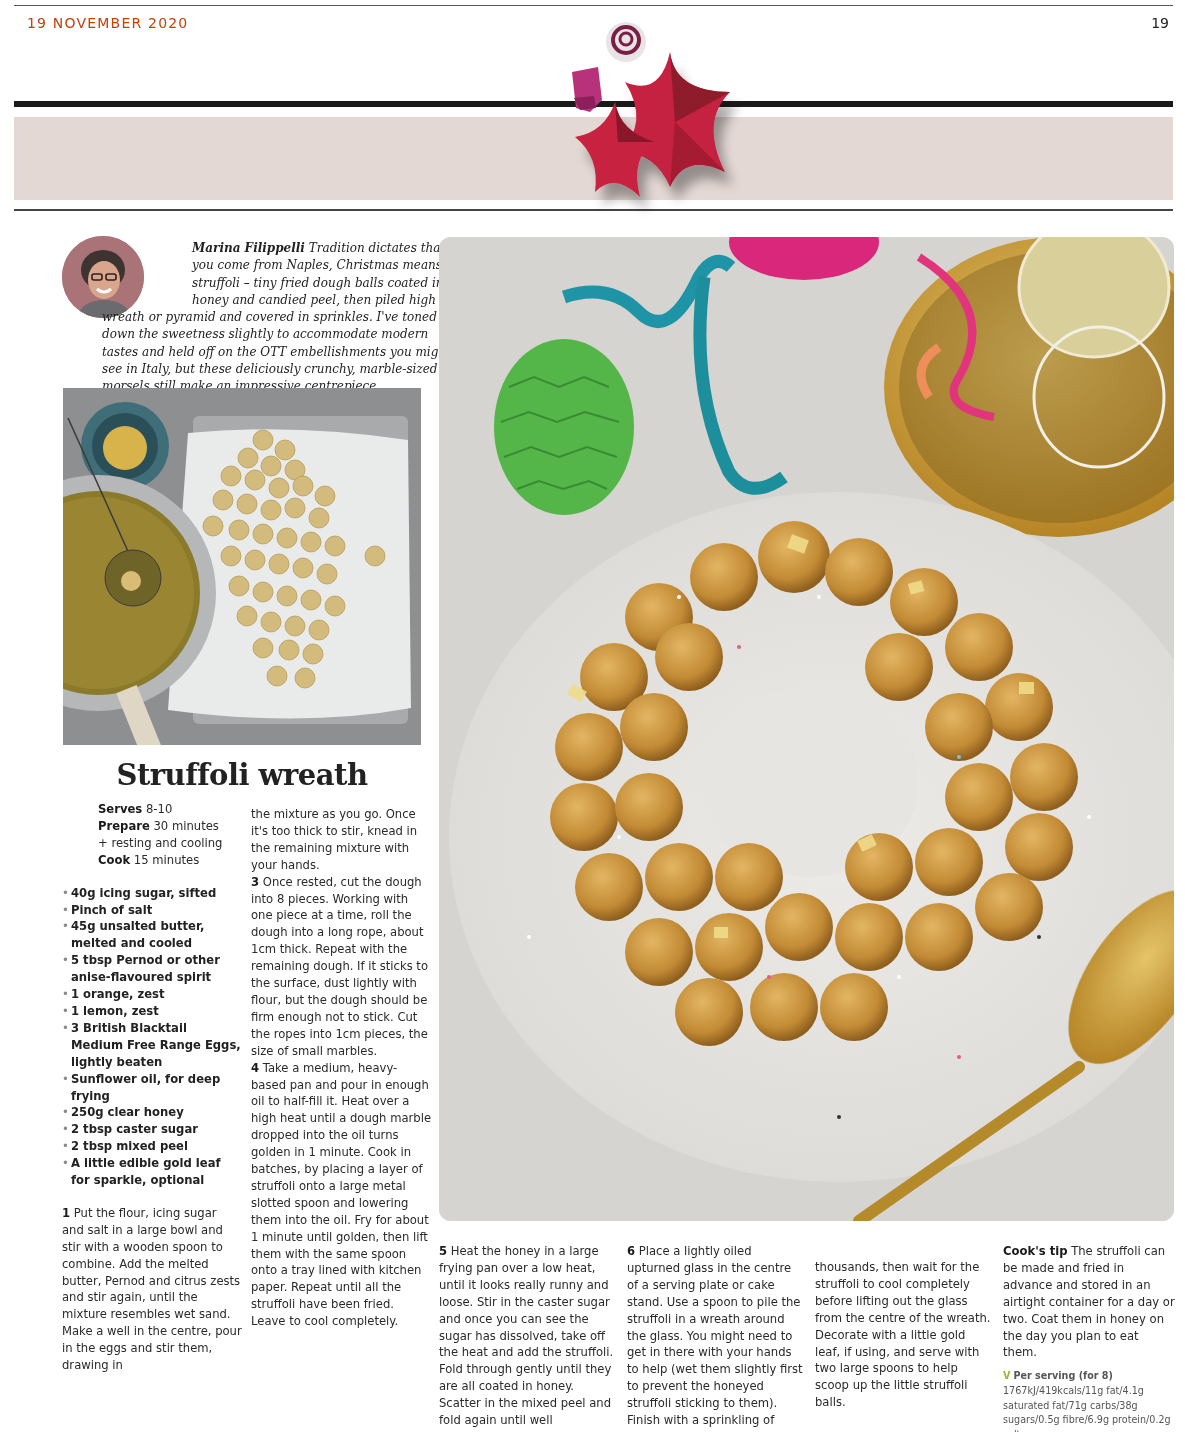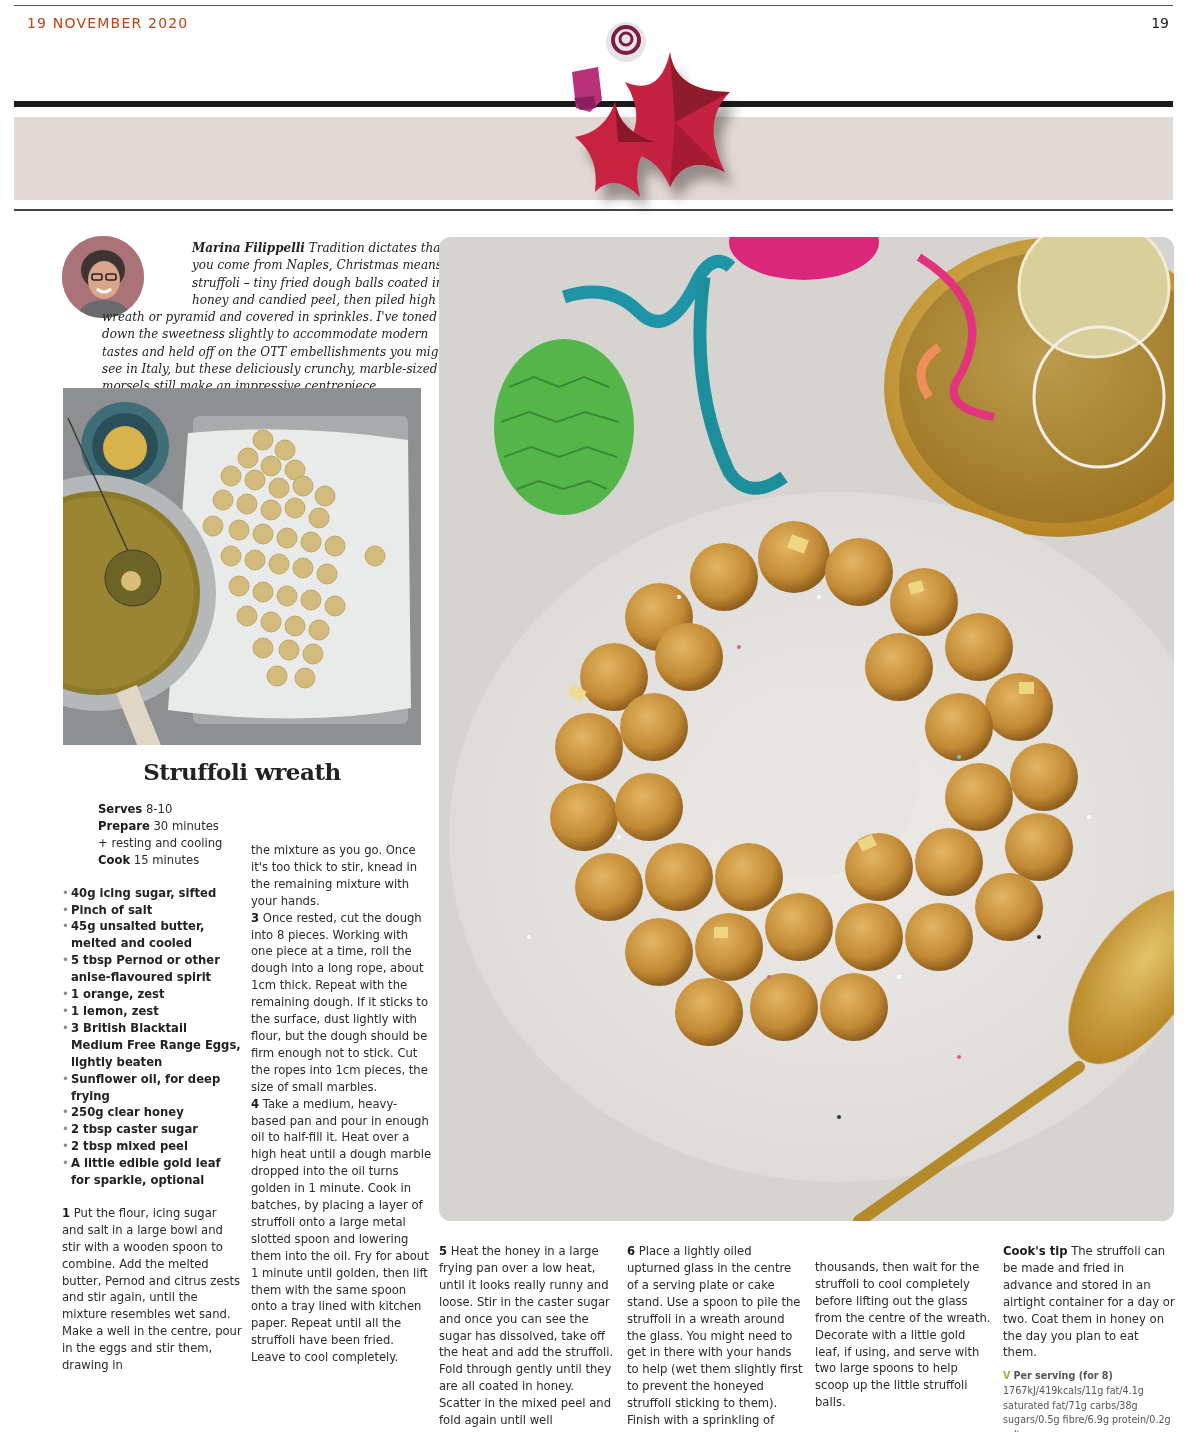--- a/index.html
+++ b/index.html
@@ -19,27 +19,27 @@
   
   .avatar { position: absolute; left: 62px; top: 236px; width: 82px; height: 82px; border-radius: 50%; background: #a97378; overflow: hidden; }
   .intro { position: absolute; left: 62px; top: 240px; width: 362px; font-family: "DejaVu Serif", serif; font-style: italic; font-size: 12px; line-height: 17.3px; color: #222; margin-left: 40px; }
   .intro .float-spacer { float: left; width: 90px; height: 67px; }
   .intro b { font-weight: bold; }
 
   
   .step-photo { position: absolute; left: 63px; top: 388px; width: 358px; height: 357px; background: #8c8e8f; overflow: hidden; }
 
   
-  .title { position: absolute; left: 63px; top: 758px; width: 358px; text-align: center; font-family: "DejaVu Serif", serif; font-size: 23px; color: #222; letter-spacing: -0.5px; }
+  .title { position: absolute; left: 63px; top: 758px; width: 358px; text-align: center; font-family: "DejaVu Serif", serif; font-size: 29px; color: #222; letter-spacing: -0.5px; }
 
   
   .col { position: absolute; font-family: "DejaVu Sans", sans-serif; font-size: 11.6px; line-height: 16.9px; color: #2a2a2a; }
   .col b { font-weight: bold; color: #1a1a1a; }
   .col1 { left: 62px; top: 801px; width: 180px; }
-  .col2 { left: 251px; top: 842px; width: 180px; }
+  .col2 { left: 251px; top: 806px; width: 180px; }
   .col3 { left: 439px; top: 1243px; width: 178px; }
   .col4 { left: 627px; top: 1243px; width: 178px; }
   .col5 { left: 815px; top: 1243px; width: 178px; margin-top: 16px; }
   .col6 { left: 1003px; top: 1243px; width: 172px; }
 
   .meta-line { display: block; margin-left: 36px; }
   .spacer { height: 16px; }
   ul.ingredients { list-style: none; }
   ul.ingredients li { position: relative; padding-left: 9px; font-weight: bold; color: #222; }
   ul.ingredients li::before { content: "\2022"; position: absolute; left: 0; color: #8a8a8a; font-weight: normal; }

